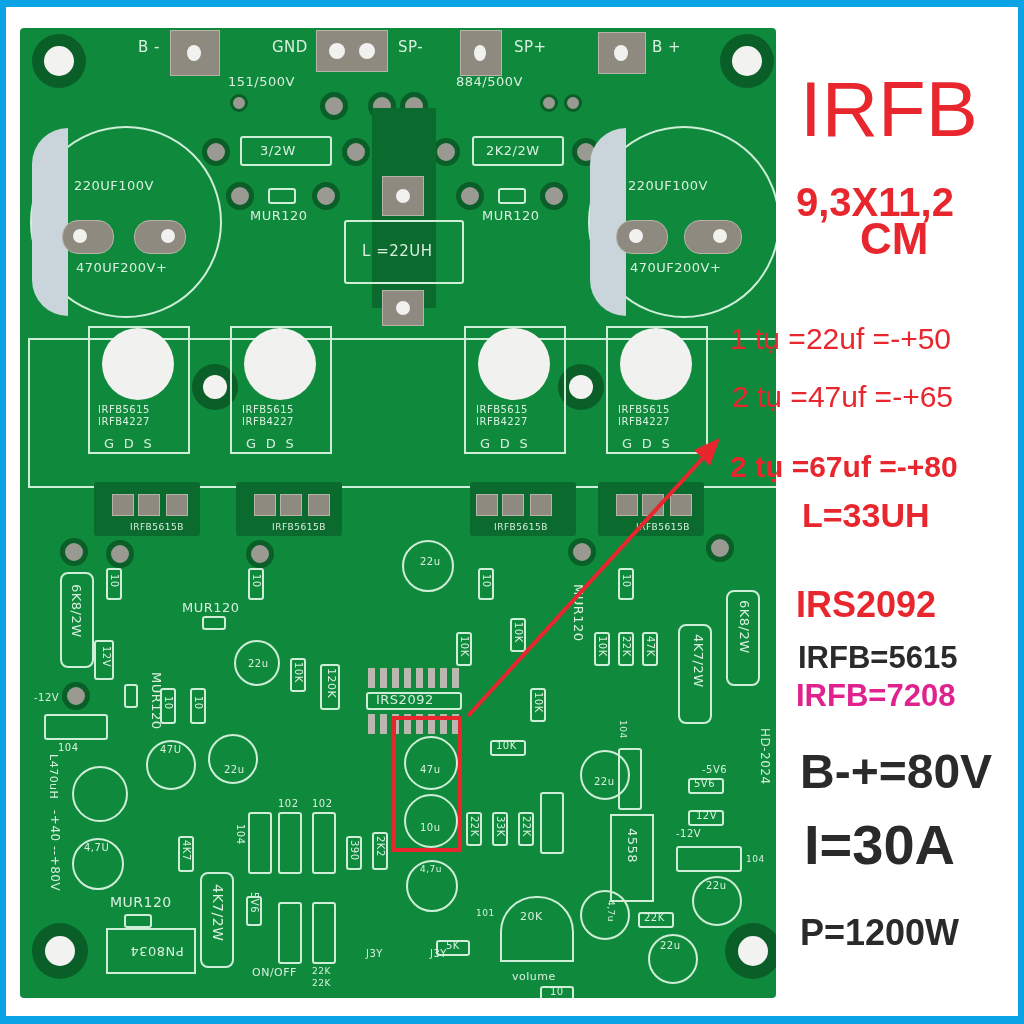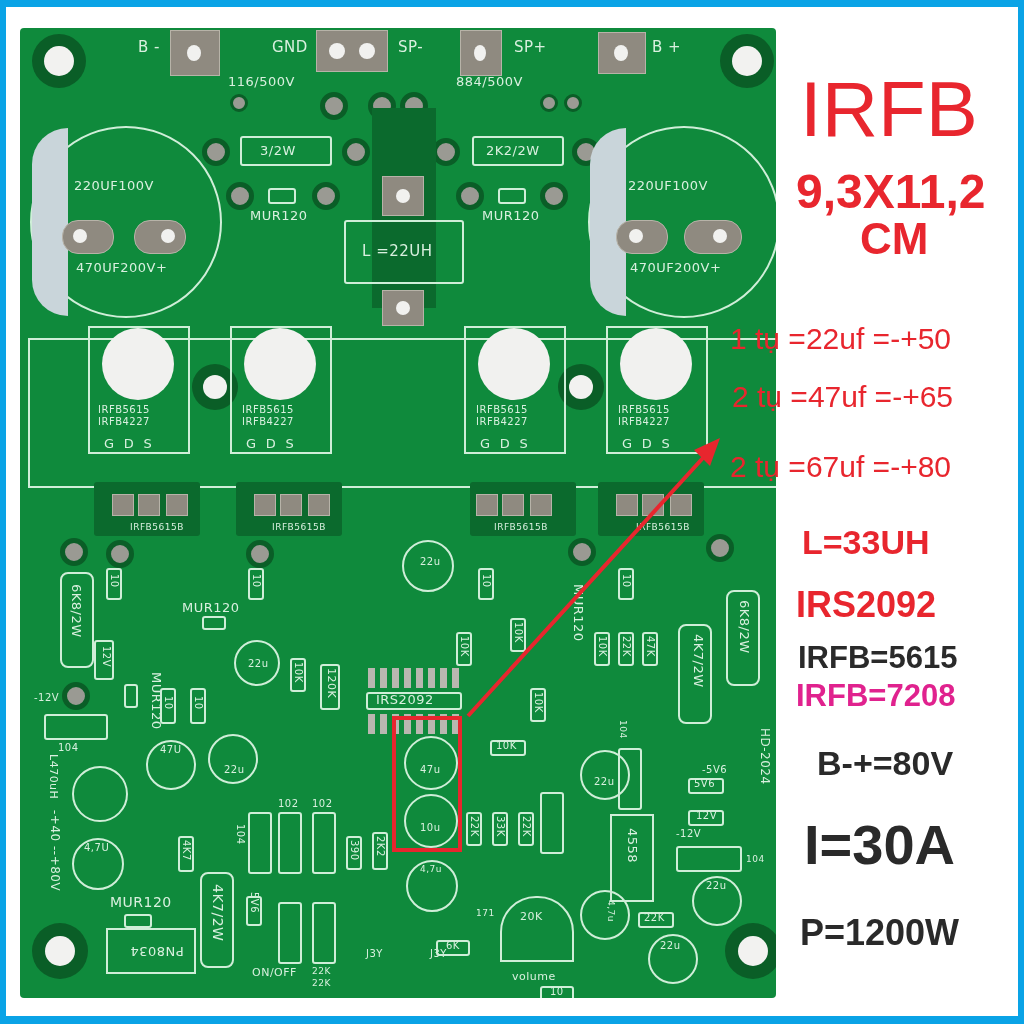--- a/index.html
+++ b/index.html
@@ -65,21 +65,21 @@
   <span class="silk" style="left:378px;top:10px;font-size:15px;">SP-</span>
   <div class="spad" style="left:440px;top:2px;width:40px;height:44px;">
       <div class="hole" style="left:13px;top:14px;width:12px;height:16px;"></div>
     </div>
   <span class="silk" style="left:494px;top:10px;font-size:15px;">SP+</span>
   <div class="spad" style="left:578px;top:4px;width:46px;height:40px;">
       <div class="hole" style="left:15px;top:12px;width:14px;height:16px;"></div>
     </div>
   <span class="silk" style="left:632px;top:10px;font-size:15px;">B +</span>
 
-  <span class="silk" style="left:208px;top:46px;">116/500V</span>
+  <span class="silk" style="left:208px;top:46px;">151/500V</span>
   <div class="pad" style="left:210px;top:66px;width:12px;height:12px;border-width:3px;"></div>
   <div class="pad" style="left:300px;top:64px;"></div>
   <span class="silk" style="left:436px;top:46px;">884/500V</span>
   <div class="pad" style="left:520px;top:66px;width:12px;height:12px;border-width:3px;"></div>
   <div class="pad" style="left:544px;top:66px;width:12px;height:12px;border-width:3px;"></div>
   <div class="pad" style="left:348px;top:64px;"></div>
   <div class="pad" style="left:380px;top:64px;"></div>
 
   <div class="pad" style="left:182px;top:110px;"></div>
   <div class="sbox" style="left:220px;top:108px;width:92px;height:30px;"></div>
@@ -290,23 +290,23 @@
   <div class="sbox" style="left:446px;top:784px;width:16px;height:34px;"></div>
   <span class="silk v" style="left:460px;top:788px;font-size:10px;">22K</span>
   <div class="sbox" style="left:472px;top:784px;width:16px;height:34px;"></div>
   <span class="silk v" style="left:486px;top:788px;font-size:10px;">33K</span>
   <div class="sbox" style="left:498px;top:784px;width:16px;height:34px;"></div>
   <span class="silk v" style="left:512px;top:788px;font-size:10px;">22K</span>
   <div class="sbox" style="left:520px;top:764px;width:24px;height:62px;"></div>
 
   <div class="sbox" style="left:480px;top:868px;width:74px;height:66px;border-radius:36px 36px 0 0;"></div>
   <span class="silk" style="left:500px;top:882px;font-size:11px;">20K</span>
-  <span class="silk" style="left:456px;top:880px;font-size:9px;">171</span>
+  <span class="silk" style="left:456px;top:880px;font-size:9px;">101</span>
   <div class="sbox" style="left:416px;top:912px;width:34px;height:16px;"></div>
-  <span class="silk" style="left:426px;top:912px;font-size:10px;">6K</span>
+  <span class="silk" style="left:426px;top:912px;font-size:10px;">5K</span>
   <span class="silk" style="left:492px;top:942px;font-size:11px;">volume</span>
   <div class="sbox" style="left:520px;top:958px;width:34px;height:16px;"></div>
   <span class="silk" style="left:530px;top:958px;font-size:10px;">10</span>
 
   <div class="pad" style="left:548px;top:510px;"></div>
   <div class="sbox" style="left:574px;top:604px;width:16px;height:34px;"></div>
   <span class="silk v" style="left:588px;top:608px;font-size:10px;">10K</span>
   <div class="sbox" style="left:598px;top:604px;width:16px;height:34px;"></div>
   <span class="silk v" style="left:612px;top:608px;font-size:10px;">22K</span>
   <div class="sbox" style="left:622px;top:604px;width:16px;height:34px;"></div>
@@ -348,26 +348,26 @@
 
 <div class="redbox" style="left:392px;top:716px;width:70px;height:136px;"></div>
 <svg class="arrow" width="1024" height="1024" style="left:0;top:0;pointer-events:none;">
   <line x1="468" y1="716" x2="712" y2="448" stroke="#e8262e" stroke-width="4"></line>
   <polygon points="720,438 694,450 710,466" fill="#e8262e"></polygon>
 </svg>
 
 <div style="position:absolute;left:776px;top:28px;width:240px;height:970px;background:#ffffff;"></div>
 
 <div class="note red" style="left:800px;top:70px;font-size:78px;font-weight:normal;line-height:1;z-index:30;">IRFB</div>
-<div class="note red" style="left:796px;top:164px;font-size:48px;z-index:30;">9,3X11,2</div>
+<div class="note red" style="left:796px;top:180px;font-size:40px;z-index:30;">9,3X11,2</div>
 <div class="note red" style="left:860px;top:214px;font-size:44px;z-index:30;">CM</div>
 
 <div class="note red" style="left:730px;top:322px;font-size:30px;font-weight:normal;z-index:30;">1 tụ =22uf =-+50</div>
 <div class="note red" style="left:732px;top:380px;font-size:30px;font-weight:normal;z-index:30;">2 tụ =47uf =-+65</div>
-<div class="note red" style="left:730px;top:450px;font-size:30px;font-weight:normal;z-index:30;">2 tụ =67uf =-+80</div>
-
-<div class="note red" style="left:802px;top:523px;font-size:34px;z-index:30;">L=33UH</div>
+<div class="note red" style="left:730px;top:450px;font-size:30px;font-weight:bold;z-index:30;">2 tụ =67uf =-+80</div>
+
+<div class="note red" style="left:802px;top:496px;font-size:34px;z-index:30;">L=33UH</div>
 <div class="note red" style="left:796px;top:584px;font-size:36px;z-index:30;">IRS2092</div>
 <div class="note dark" style="left:798px;top:640px;font-size:31px;z-index:30;">IRFB=5615</div>
 <div class="note pink" style="left:796px;top:678px;font-size:31px;z-index:30;">IRFB=7208</div>
-<div class="note dark" style="left:800px;top:744px;font-size:34px;z-index:30;margin-left:17px;">B-+=80V</div>
+<div class="note dark" style="left:800px;top:744px;font-size:48px;z-index:30;">B-+=80V</div>
 <div class="note dark" style="left:804px;top:812px;font-size:56px;z-index:30;">I=30A</div>
 <div class="note dark" style="left:800px;top:912px;font-size:36px;z-index:30;">P=1200W</div>
 
 </body></html>

